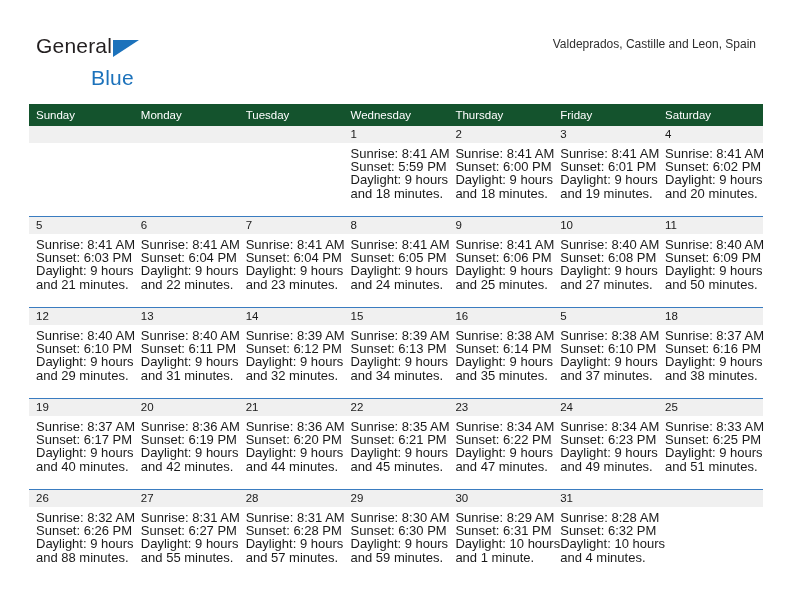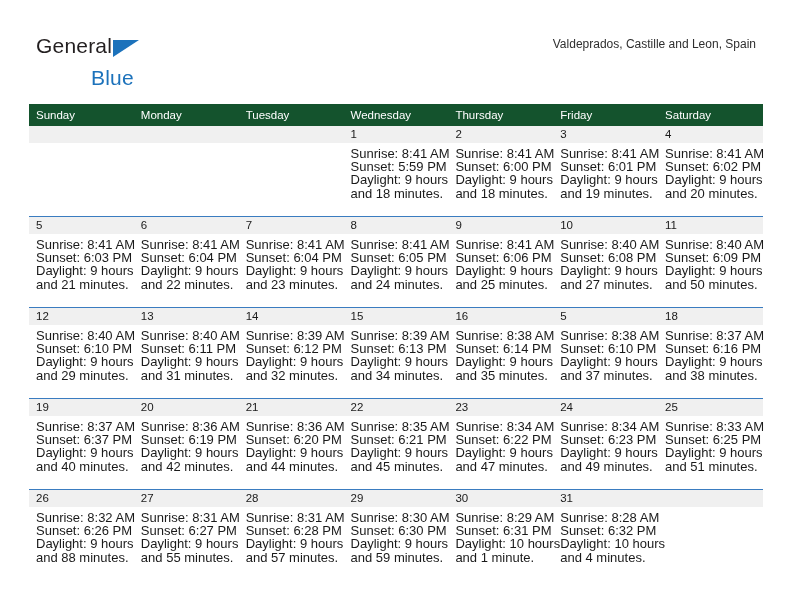--- a/index.html
+++ b/index.html
@@ -390,21 +390,21 @@
               </div>
             </div>
           </td>
         </tr>
         <tr class="week-row">
           <td>
             <div class="daybox">
               <div class="daynum-strip">19</div>
               <div class="dayinfo">
                 <div>Sunrise: 8:37 AM</div>
-                <div>Sunset: 6:37 PM</div>
+                <div>Sunset: 6:17 PM</div>
                 <div>Daylight: 9 hours</div>
                 <div>and 40 minutes.</div>
               </div>
             </div>
           </td>
           <td>
             <div class="daybox">
               <div class="daynum-strip">20</div>
               <div class="dayinfo">
                 <div>Sunrise: 8:36 AM</div>

